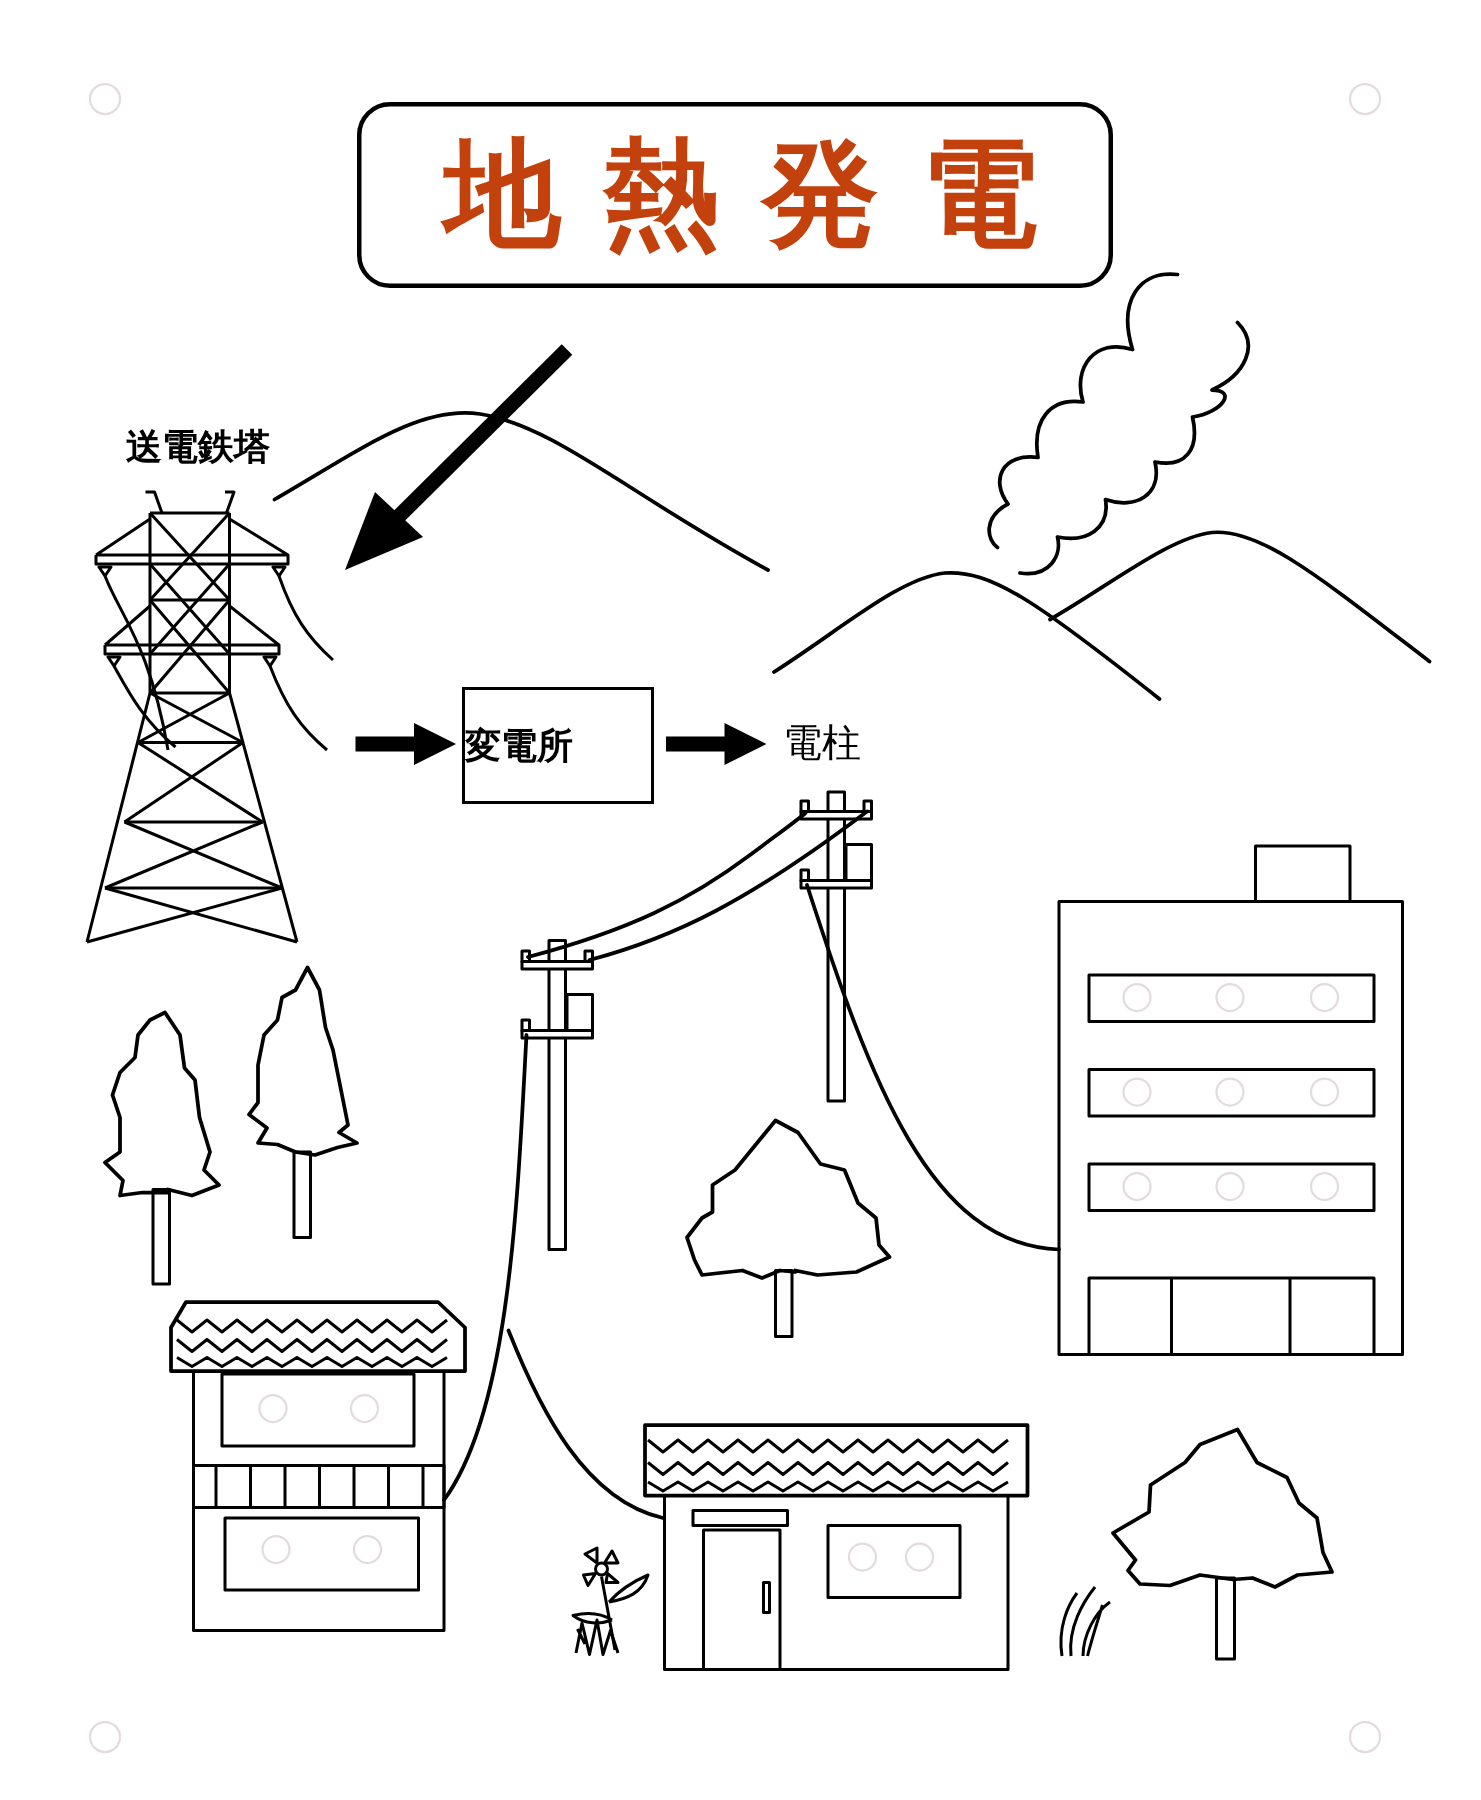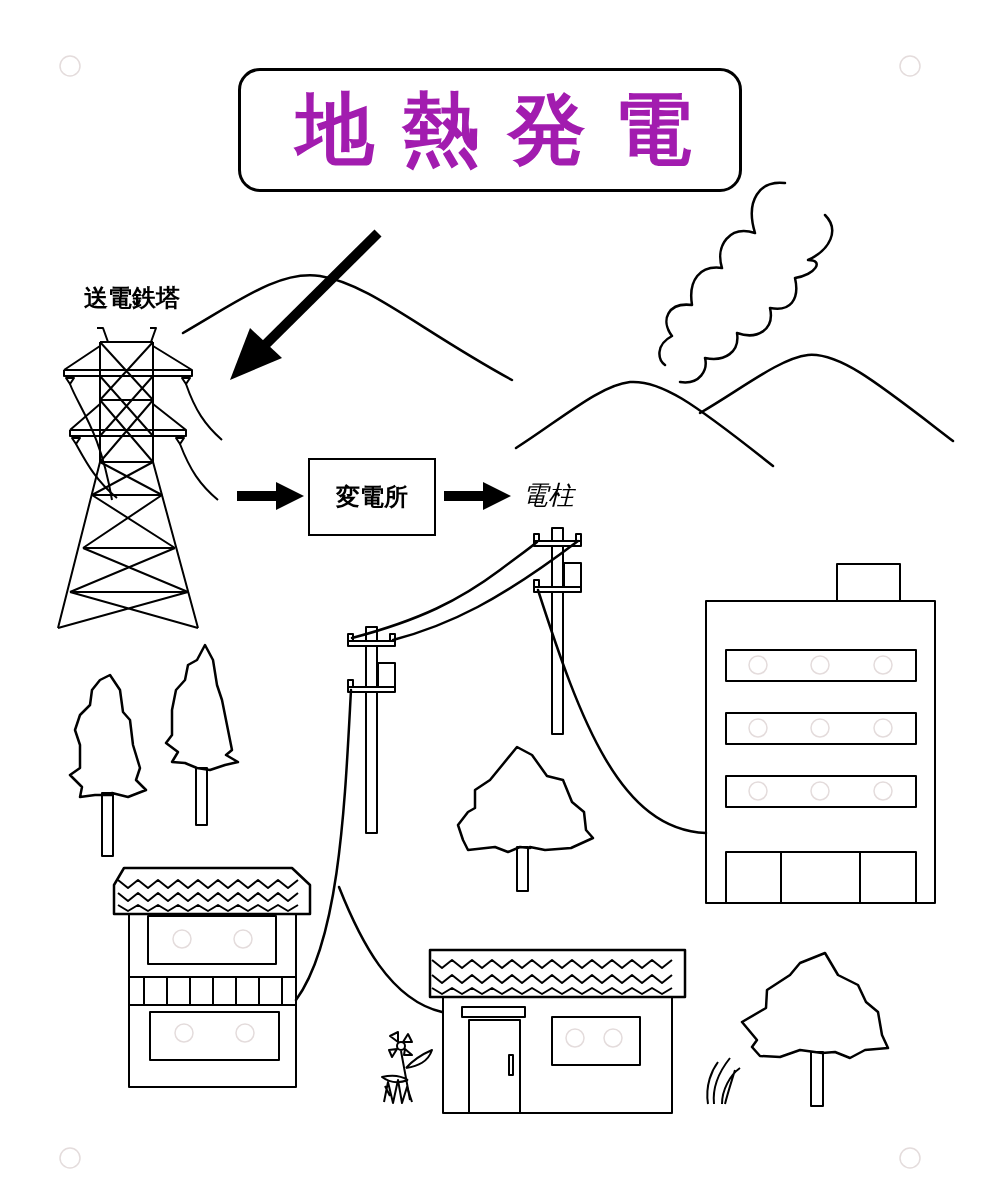--- a/index.html
+++ b/index.html
@@ -3,25 +3,25 @@
 <meta charset="utf-8">
 <style>
   html,body{margin:0;padding:0;background:#fff;}
   body{width:987px;height:1200px;position:relative;overflow:hidden;font-family:"DejaVu Sans",sans-serif;}
   svg{position:absolute;left:0;top:0;}
   .ln{fill:none;stroke:#000;stroke-width:2.5;stroke-linecap:round;stroke-linejoin:round;}
   .thin{fill:none;stroke:#000;stroke-width:2;stroke-linejoin:round;}
   .fw{fill:#fff;stroke:#000;stroke-width:2.5;stroke-linejoin:round;}
   .ghost{fill:none;stroke:#e4dcdc;stroke-width:1.5;}
   .title-box{position:absolute;left:238px;top:68px;width:504px;height:124px;border:3px solid #000;border-radius:22px;box-sizing:border-box;display:flex;align-items:center;justify-content:center;}
-  .title-text{font-size:78px;font-weight:bold;letter-spacing:28px;margin-left:36px;color:#a21caf;}
+  .title-text{font-size:78px;font-weight:bold;letter-spacing:28px;margin-left:36px;color:#c2410c;}
   .label{position:absolute;color:#000;}
   .tower-label{left:62px;top:282px;font-size:24px;font-weight:bold;margin-left:22px;}
-  .sub-box{position:absolute;left:308px;top:458px;width:128px;height:78px;border:2.5px solid #000;box-sizing:border-box;display:flex;align-items:center;justify-content:center;font-size:24px;font-weight:bold;}
-  .pole-label{left:522px;top:478px;font-size:26px;font-style:italic;}
+  .sub-box{position:absolute;left:308px;top:458px;width:128px;height:78px;border:2.5px solid #000;box-sizing:border-box;display:flex;align-items:center;justify-content:flex-start;font-size:24px;font-weight:bold;}
+  .pole-label{left:522px;top:478px;font-size:26px;}
 </style>
 </head>
 <body>
 
 <svg width="987" height="1200" viewBox="0 0 987 1200">
 
   <g>
     <circle class="ghost" cx="70" cy="66" r="10"></circle>
     <circle class="ghost" cx="910" cy="66" r="10"></circle>
     <circle class="ghost" cx="70" cy="1158" r="10"></circle>

